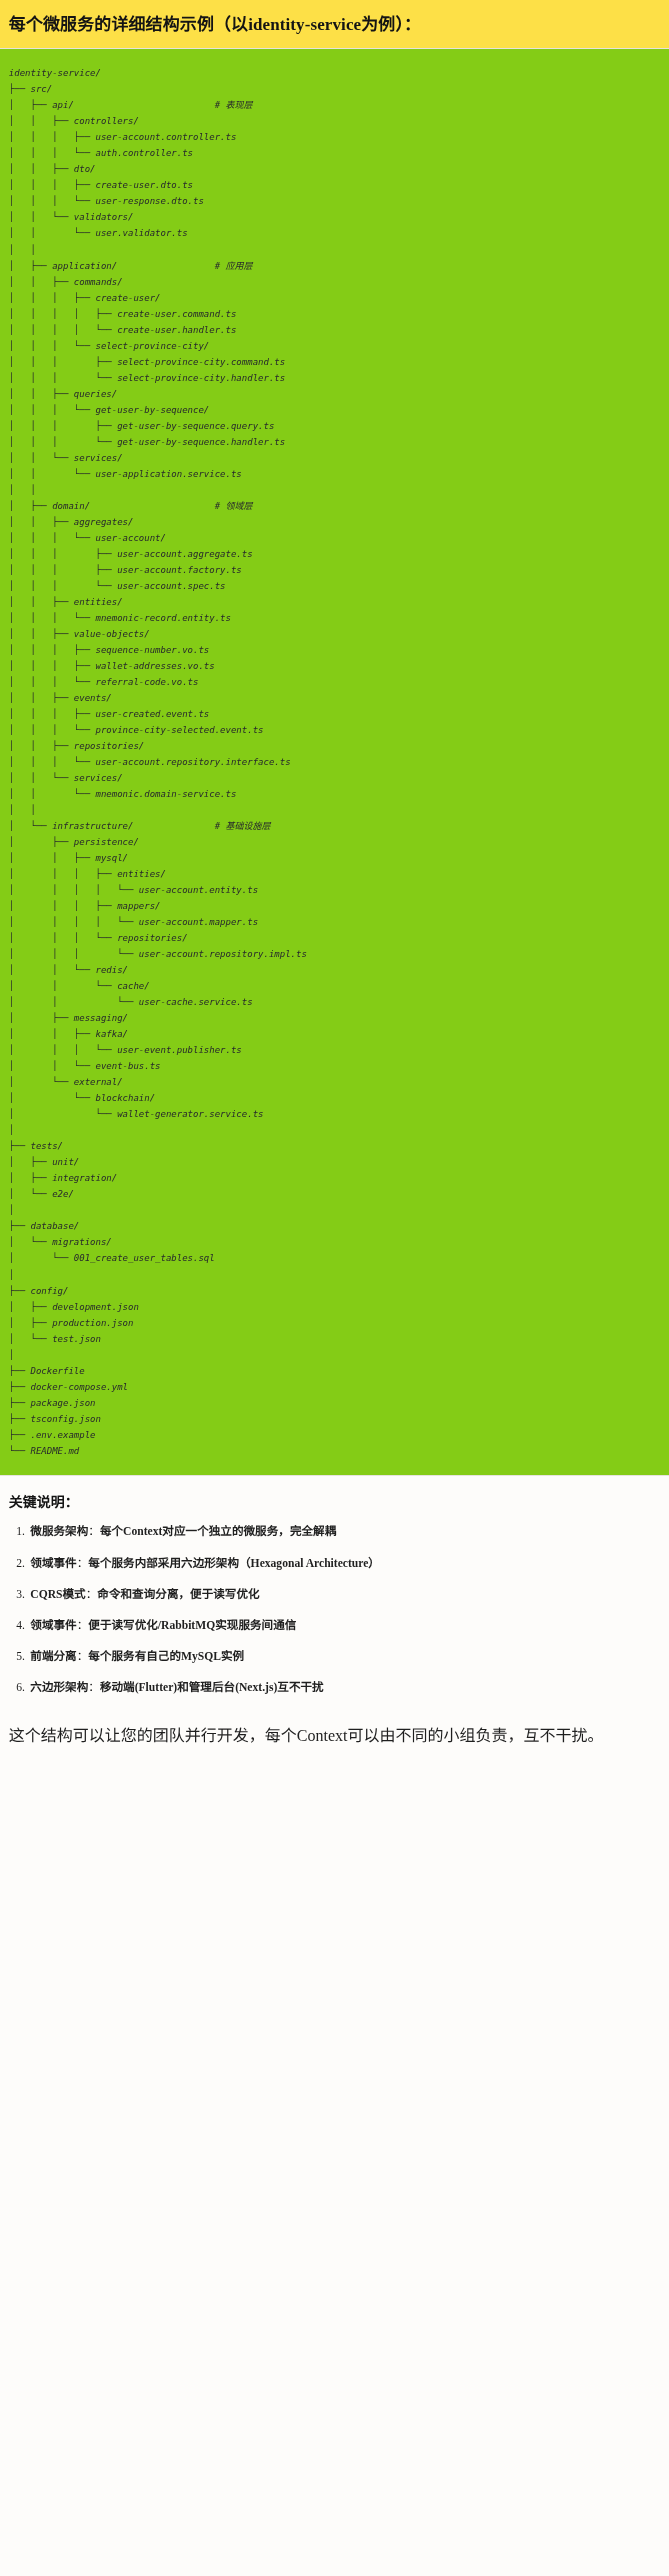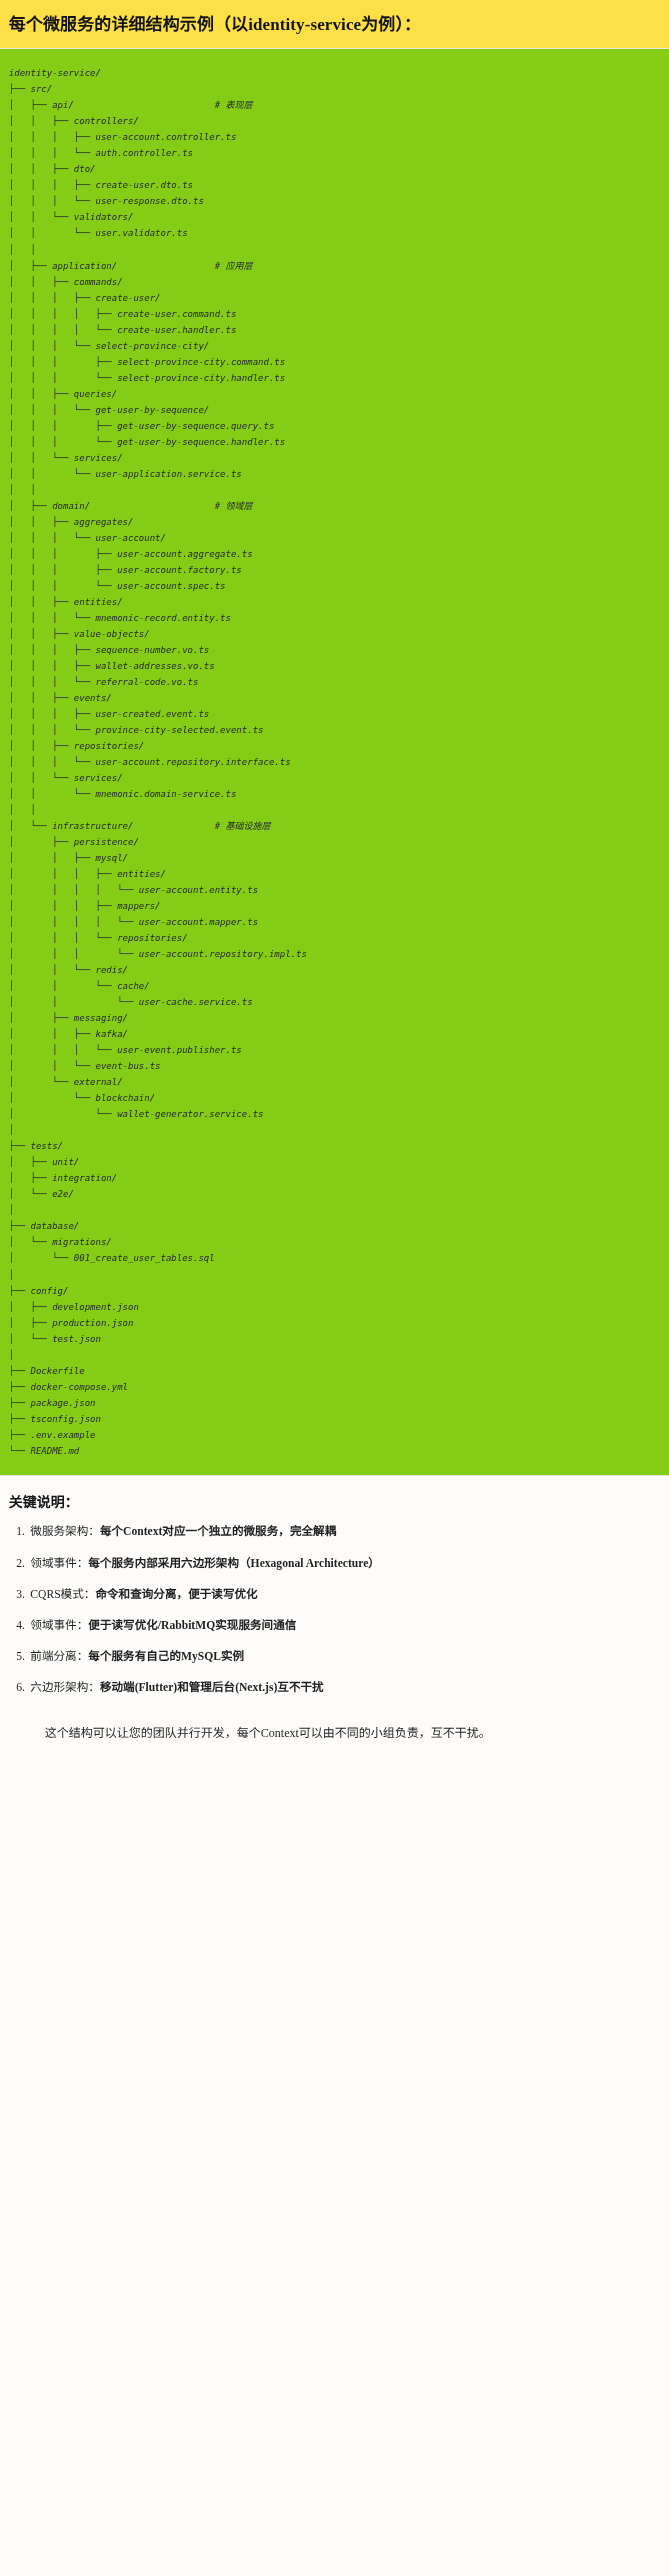--- a/index.html
+++ b/index.html
@@ -68,34 +68,33 @@
     padding: 0 0 0 19px;
     list-style-type: decimal;
   }
   ol.notes-list > li {
     font-size: 11.6px;
     line-height: 1.5;
     margin-bottom: 13.8px;
     padding-left: 2.5px;
   }
   ol.notes-list > li .term {
-    font-weight: normal;
+    font-weight: bold;
   }
   ol.notes-list > li .sep {
     font-weight: normal;
   }
   ol.notes-list > li .desc {
     font-weight: bold;
   }
   .closing {
     padding: 7.5px 8.8px 17.5px 8.8px;
-    font-size: 12px;
+    font-size: 16px;
     line-height: 1.55;
     color: #1f1f1f;
-    margin-left: 36px;
   }
 </style>
 </head>
 <body>
 
 <div class="page">
 
   <header class="doc-header">
     <h1 class="doc-title">每个微服务的详细结构示例（以identity-service为例）：</h1>
   </header>

